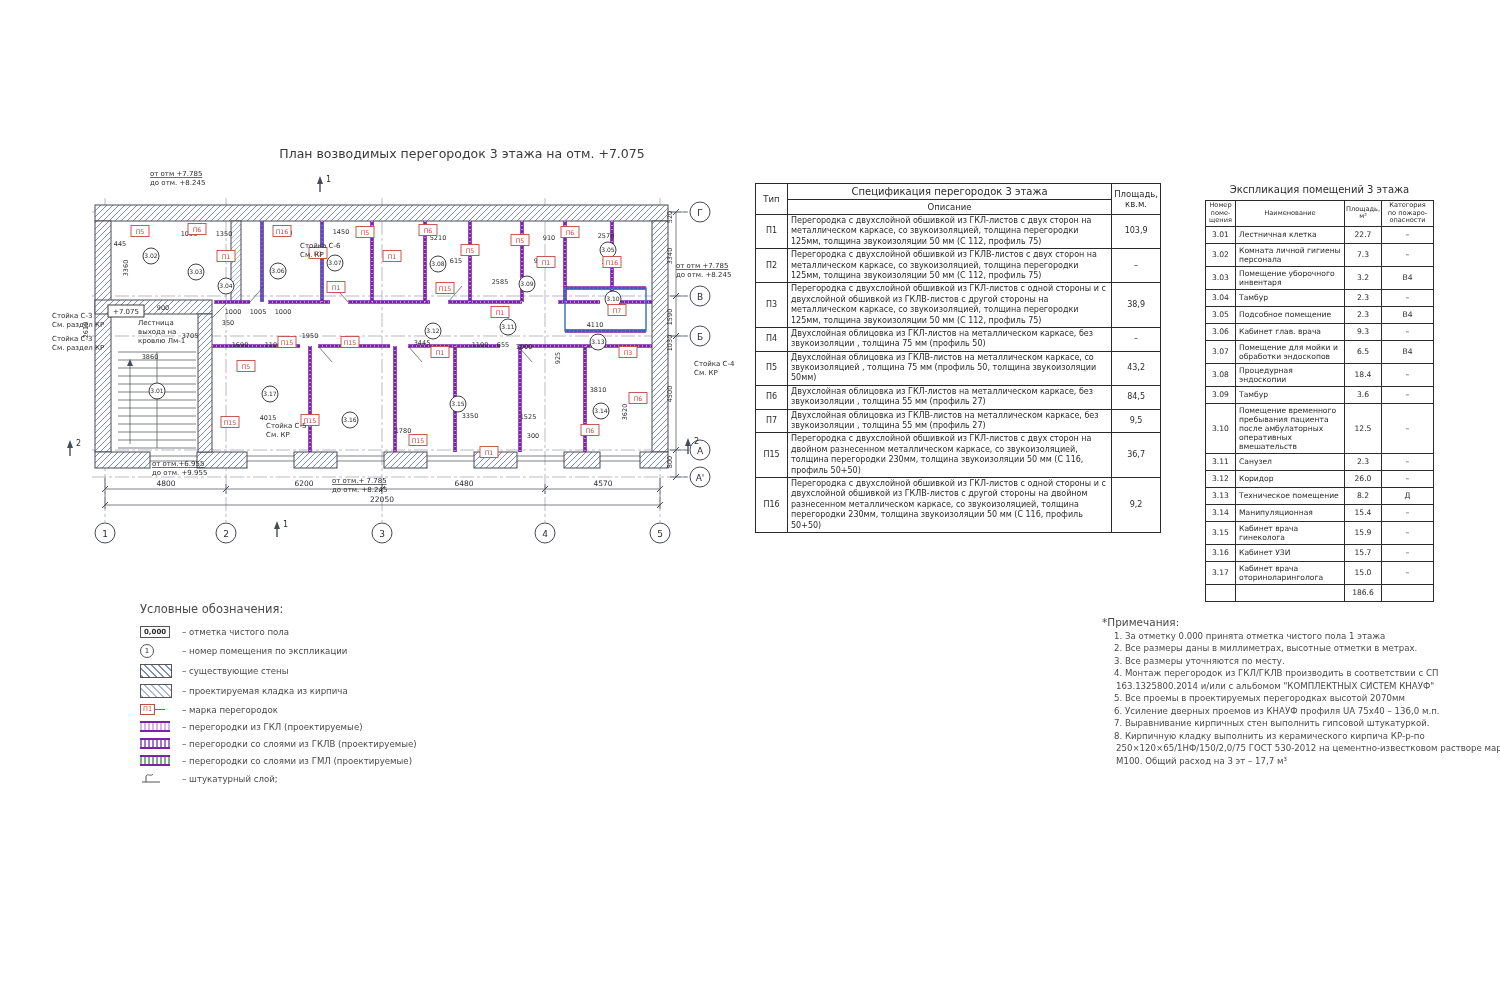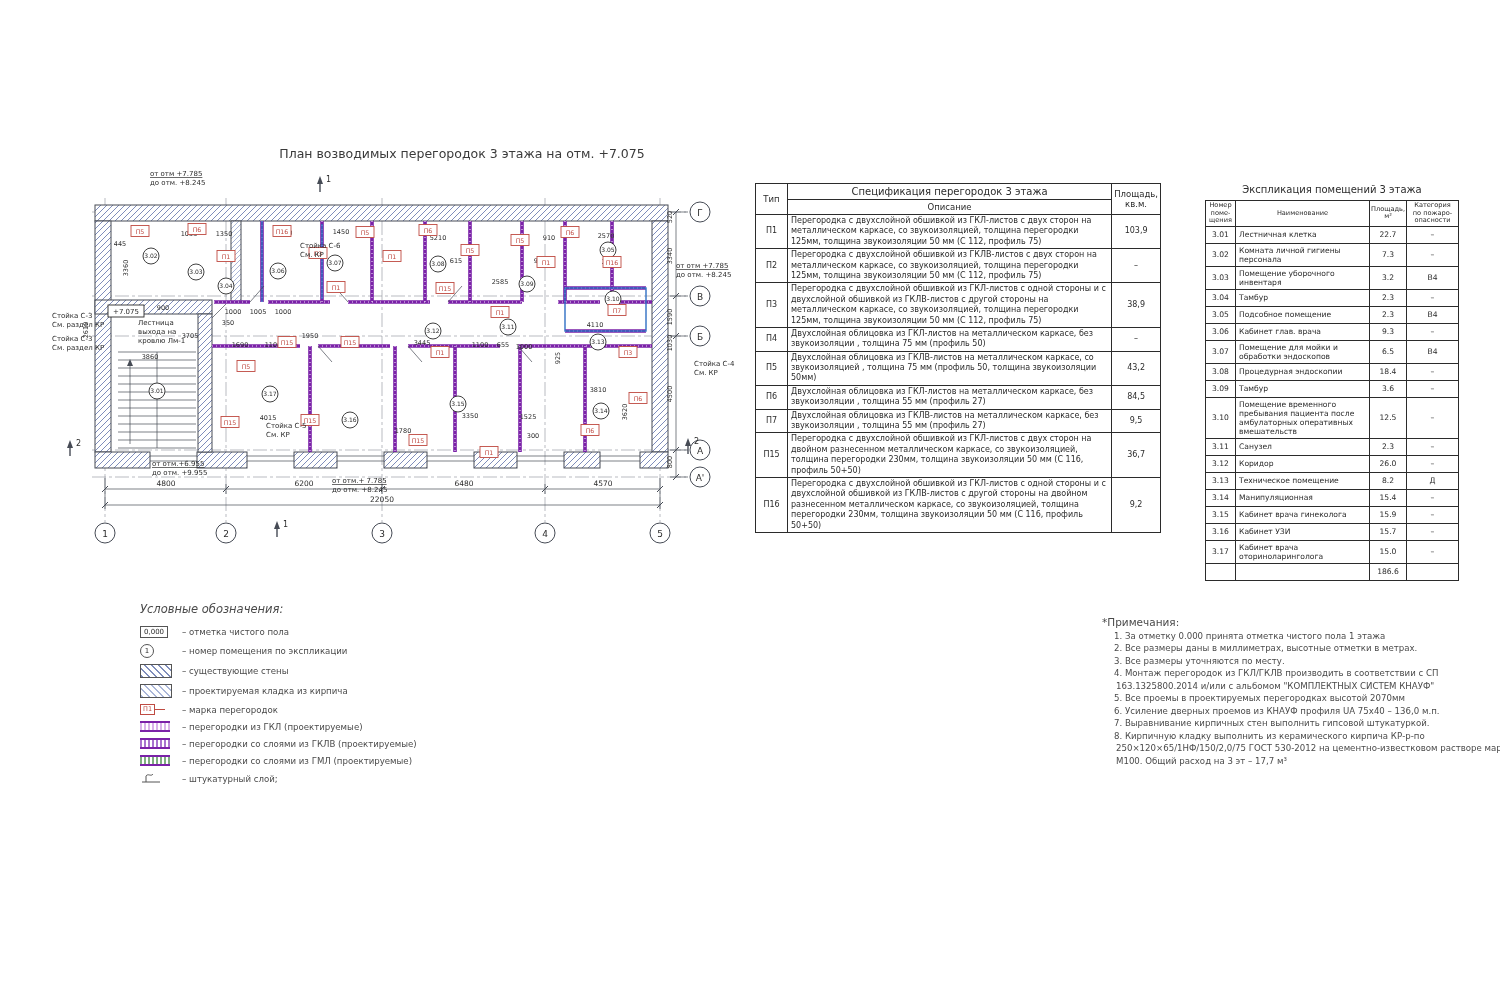--- a/index.html
+++ b/index.html
@@ -19,32 +19,32 @@
   .dimline{stroke:#464b55;stroke-width:.7;fill:none;}
   .tick{stroke:#464b55;stroke-width:1;}
   
   table{border-collapse:collapse;}
   .tbl td,.tbl th{border:1px solid #2b2b2b;font-weight:normal;}
   #spec-wrap{left:755px;top:183px;width:406px;}
   #spec-wrap th{font-size:8.5px;padding:2px;}
   #spec-wrap .ttl{font-size:10px;}
   #spec-wrap td{font-size:8px;line-height:1.3;padding:1px 3px;vertical-align:middle;}
   #spec-wrap td.c{text-align:center;}
-  #rooms-wrap{left:1205px;top:184px;width:254px;}
+  #rooms-wrap{left:1205px;top:184px;width:229px;}
   #rooms-title{text-align:center;font-size:10px;margin-bottom:5px;}
   #rooms-wrap th{font-size:6.6px;line-height:1.15;padding:1px;white-space:pre-line;}
   #rooms-wrap td{font-size:7.6px;padding:2px 3px;height:12px;}
   #rooms-wrap td.c{text-align:center;}
   
   #legend{left:140px;top:602px;width:330px;}
-  #legend-title{font-size:11.5px;color:#4a4a4a;margin-bottom:10px;font-style:italic;}
+  #legend-title{font-size:11.5px;color:#4a4a4a;margin-bottom:10px;}
   .lg-row{display:flex;align-items:center;margin-bottom:6px;}
   .lg-sym{width:42px;display:flex;justify-content:flex-start;align-items:center;}
   .lg-label{font-size:8.6px;color:#4a4a4a;}
-  .sw-elev{border:1px solid #555;font-size:7px;padding:0 3px;line-height:10px;}
+  .sw-elev{border:1px solid #555;font-size:7px;padding:0 3px;line-height:10px;font-weight:bold;}
   .sw-circ{width:12px;height:12px;border:1px solid #555;border-radius:50%;font-size:7px;
            display:flex;align-items:center;justify-content:center;}
   .sw-hatch{width:30px;height:12px;border:1px solid #555;
     background:repeating-linear-gradient(45deg,#7f8dbb 0 1.5px,#fff 1.5px 5px);}
   .sw-hatchb{width:30px;height:12px;border:1px solid #555;
     background:repeating-linear-gradient(45deg,#aab6d8 0 1.5px,#fff 1.5px 5px);}
   .sw-mark{border:1px solid #bf4b42;color:#bf4b42;font-size:6.5px;padding:0 2px;line-height:9px;}
   .sw-markdash{width:10px;height:1px;background:#bf4b42;}
   .sw-band{width:30px;height:7px;border-top:2px solid #7b22a8;border-bottom:2px solid #7b22a8;}
   .bd-gkl{background:repeating-linear-gradient(90deg,#d9b3ea 0 2px,#fff 2px 4px);}

